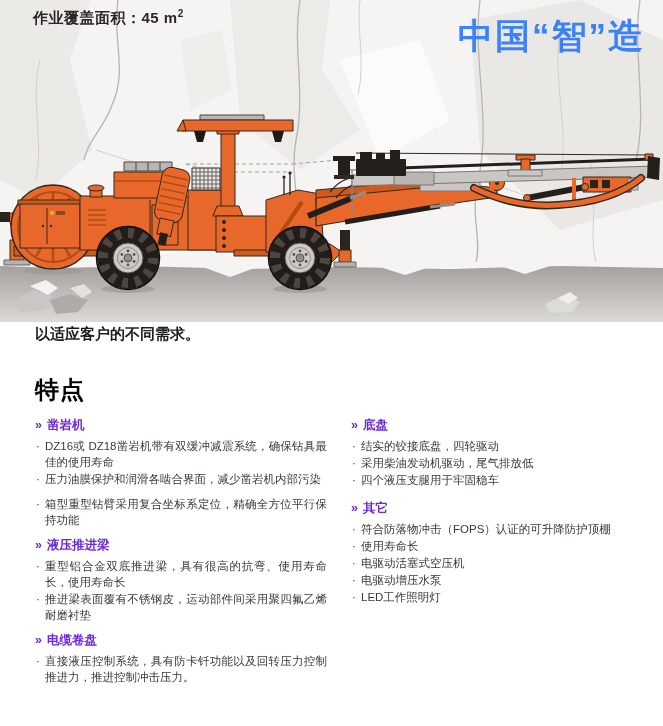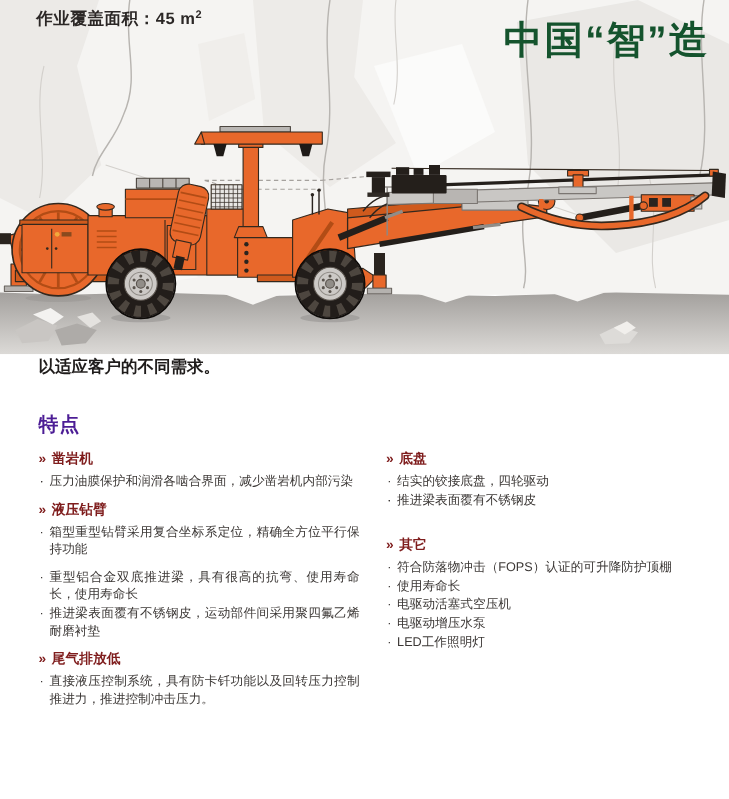--- a/index.html
+++ b/index.html
@@ -10,38 +10,38 @@
   
   .hero { position:relative; width:663px; height:277px;text-align:right; }
   .hero svg { display:block; }
   .coverage {
     position:absolute; left:33px; top:8px; font-size:15px; font-weight:600;
     color:#2b2726; letter-spacing:.5px;
   }
   .coverage sup { font-size:10px; }
   .slogan {
     position:absolute; right:18px; top:13px; font-size:35px; font-weight:900;
-    color:#14532d; letter-spacing:2px; white-space:nowrap;
+    color:#3b82f6; letter-spacing:2px; white-space:nowrap;
   }
   
   .content { padding:18px 28px 0 35px; }
   .intro {
     margin:0; max-width:604px; font-size:15px; font-weight:700;
     color:#1f1c1b; line-height:1.75; text-align:justify;font-family:Liberation Serif, serif;
   }
   .features-title {
-    margin:26px 0 11px; font-size:18px; font-weight:800;
-    color:#4c1d95; letter-spacing:1px;
+    margin:26px 0 11px; font-size:24px; font-weight:800;
+    color:#000000; letter-spacing:1px;
   }
   .features { display:flex; gap:24px; align-items:flex-start; }
   .col-left  { width:292px; flex:none; }
   .col-right { flex:1; }
   .feature-section { margin-bottom:9px; }
   .sec-title {
-    margin:0 0 4px; font-size:12.5px; font-weight:700; color:#7f1d1d;
+    margin:0 0 4px; font-size:12.5px; font-weight:700; color:#6d28d9;
   }
   .sec-title .mk { margin-right:5px; }
   .feature-section ul { list-style:none; margin:0; padding:0; }
   .feature-section li {
     position:relative; padding-left:10px; margin-bottom:1px;
     font-size:11.5px; line-height:16px; color:#3c3836; text-align:justify;
   }
   .feature-section li .dot { position:absolute; left:1px; top:0; }
 </style>
 </head>
@@ -306,60 +306,60 @@
 
     <h2 class="features-title">特点</h2>
 
     <div class="features">
 
       <div class="col-left">
 
         <section class="feature-section">
           <h4 class="sec-title"><span class="mk">»</span><span>凿岩机</span></h4>
           <ul>
-            <li><span class="dot">·</span></li>
+            <li><span class="dot">·</span><span>DZ16或 DZ18凿岩机带有双缓冲减震系统，确保钻具最佳的使用寿命</span></li>
             <li><span class="dot">·</span><span>压力油膜保护和润滑各啮合界面，减少凿岩机内部污染</span></li>
           </ul>
         </section>
 
         <section class="feature-section">
-          <h4 class="sec-title"><span class="mk">»</span><span>液压钻臂</span></h4>
           <ul>
             <li><span class="dot">·</span><span>箱型重型钻臂采用复合坐标系定位，精确全方位平行保持功能</span></li>
           </ul>
         </section>
 
         <section class="feature-section">
+          <h4 class="sec-title"><span class="mk">»</span><span>液压推进梁</span></h4>
           <ul>
             <li><span class="dot">·</span><span>重型铝合金双底推进梁，具有很高的抗弯、使用寿命长，使用寿命长</span></li>
             <li><span class="dot">·</span><span>推进梁表面覆有不锈钢皮，运动部件间采用聚四氟乙烯耐磨衬垫</span></li>
           </ul>
         </section>
 
         <section class="feature-section">
-          <h4 class="sec-title"><span class="mk">»</span><span>尾气排放低</span></h4>
+          <h4 class="sec-title"><span class="mk">»</span><span>电缆卷盘</span></h4>
           <ul>
             <li><span class="dot">·</span><span>直接液压控制系统，具有防卡钎功能以及回转压力控制推进力，推进控制冲击压力。</span></li>
 
           </ul>
         </section>
       </div>
 
       <div class="col-right">
 
         <section class="feature-section">
           <h4 class="sec-title"><span class="mk">»</span><span>底盘</span></h4>
           <ul>
             <li><span class="dot">·</span><span>结实的铰接底盘，四轮驱动</span></li>
-            <li><span class="dot">·</span></li>
-            <li><span class="dot">·</span><span>推进梁表面覆有不锈钢皮</span></li>
-          </ul>
-        </section>
-
-        <section class="feature-section" style="margin-top:24px;">
+            <li><span class="dot">·</span><span>采用柴油发动机驱动，尾气排放低</span></li>
+            <li><span class="dot">·</span><span>四个液压支腿用于牢固稳车</span></li>
+          </ul>
+        </section>
+
+        <section class="feature-section" style="margin-top:12px;">
           <h4 class="sec-title"><span class="mk">»</span><span>其它</span></h4>
           <ul>
             <li><span class="dot">·</span><span>符合防落物冲击（FOPS）认证的可升降防护顶棚</span></li>
             <li><span class="dot">·</span><span>使用寿命长</span></li>
             <li><span class="dot">·</span><span>电驱动活塞式空压机</span></li>
             <li><span class="dot">·</span><span>电驱动增压水泵</span></li>
             <li><span class="dot">·</span><span>LED工作照明灯</span></li>
           </ul>
         </section>
       </div>

